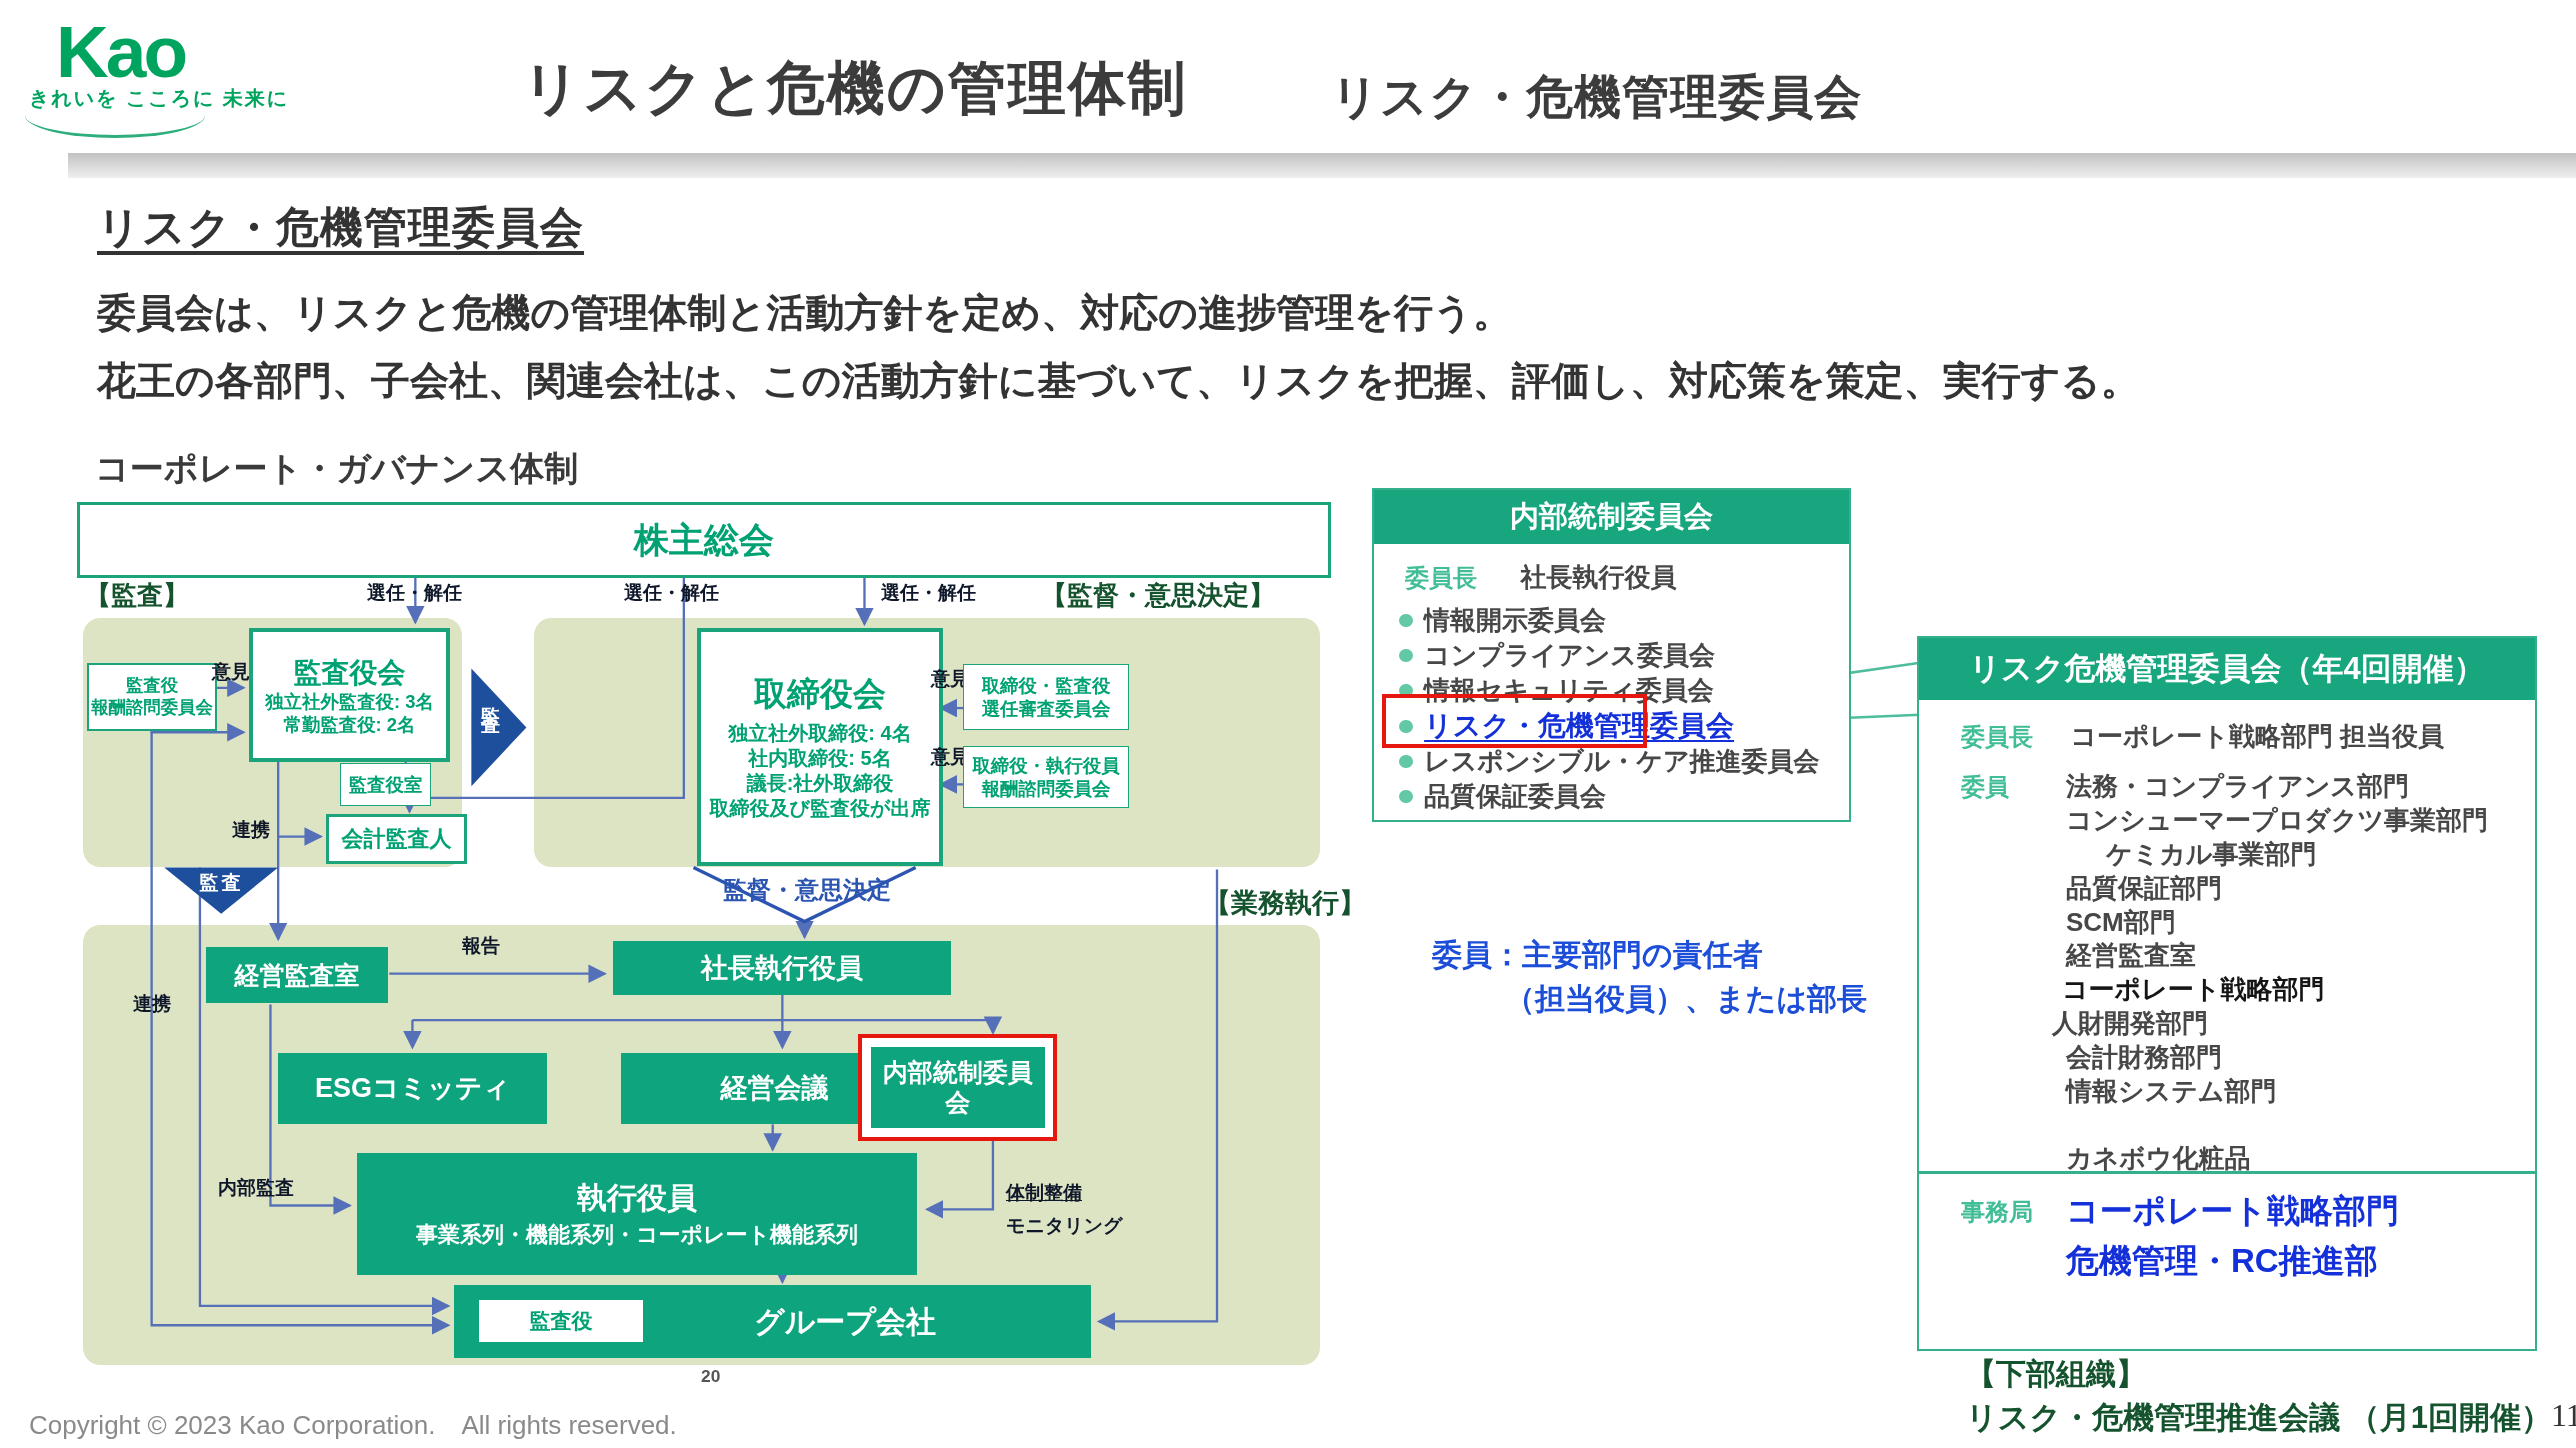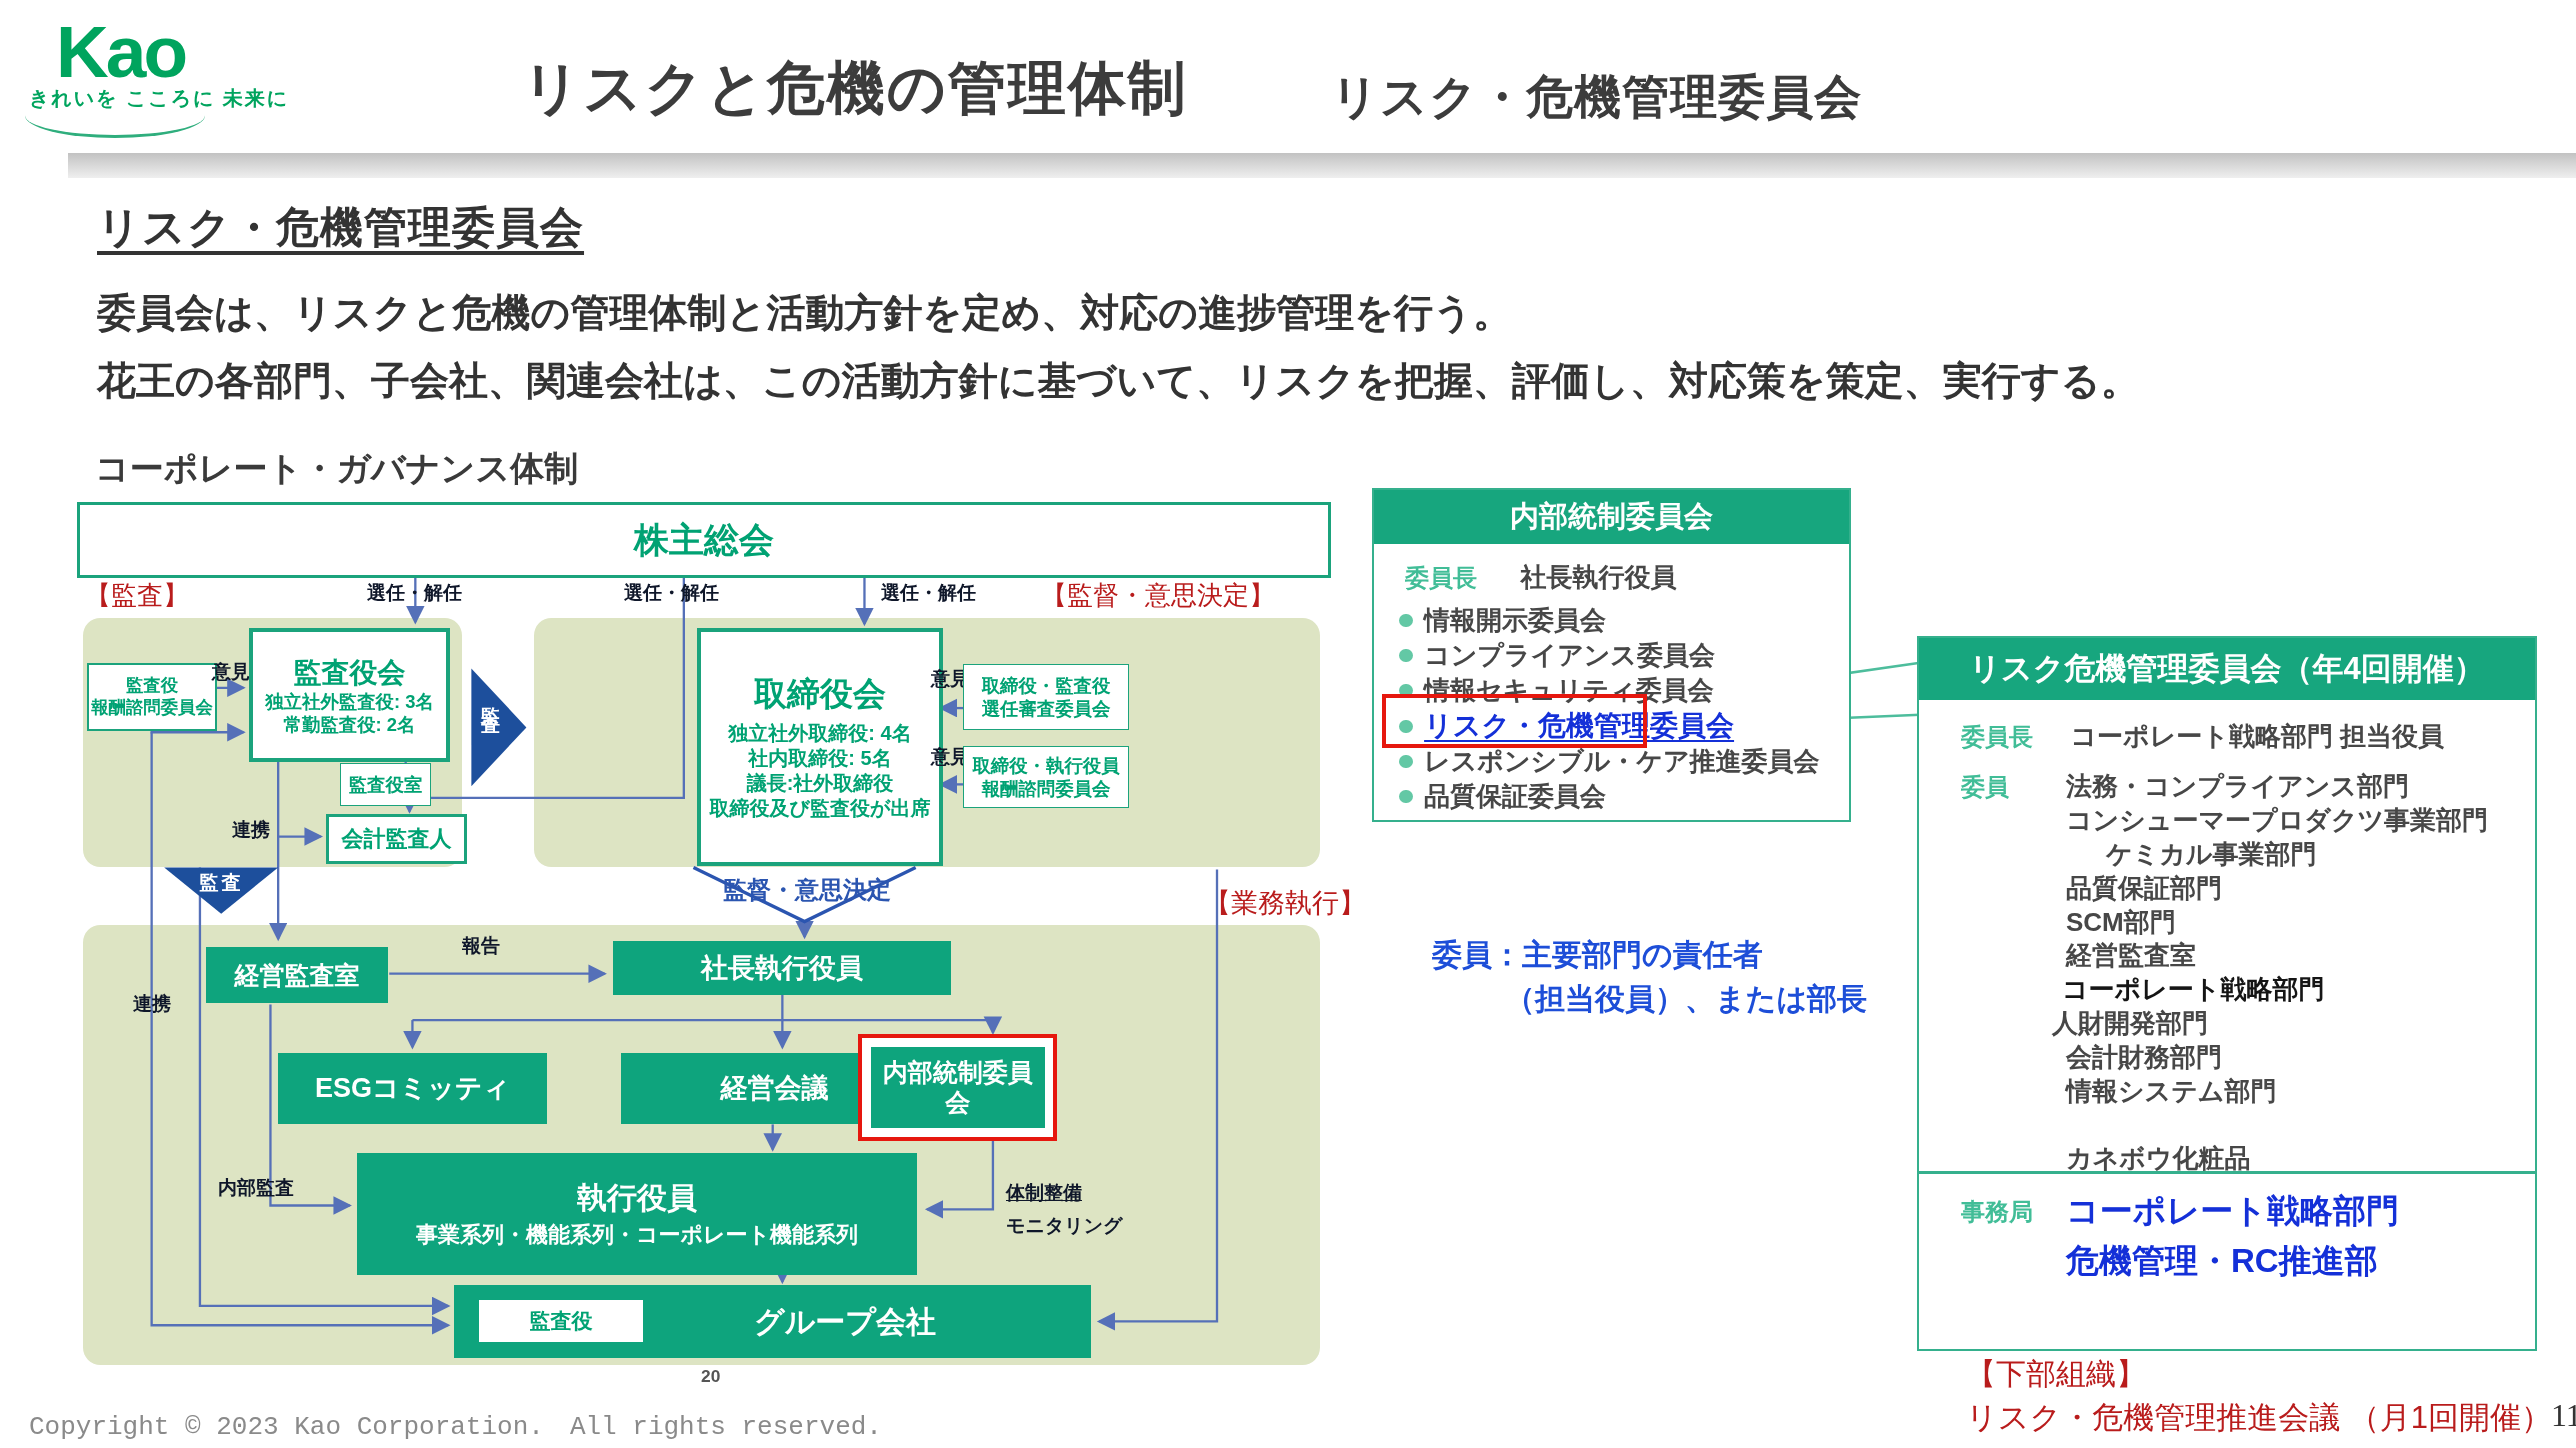--- a/index.html
+++ b/index.html
@@ -19,21 +19,21 @@
             text-decoration:underline;text-underline-offset:8.7px;letter-spacing:1px;}
   .body-l1{left:97px;top:286px;font-size:39px;font-weight:bold;color:#333;}
   .body-l2{left:97px;top:354px;font-size:39px;font-weight:bold;color:#333;}
   .chart-title{left:95px;top:446px;font-size:34px;font-weight:bold;color:#3a3a3a;}
   
   .olive{background:#dde4c3;border-radius:17.4px;}
   .gbox{background:#fff;border:3.9px solid #1ba37c;color:#00a273;font-weight:bold;
         display:flex;flex-direction:column;align-items:center;justify-content:center;text-align:center;line-height:1.25;}
   .fbox{background:#0ea47d;color:#fff;font-weight:bold;display:flex;flex-direction:column;
         align-items:center;justify-content:center;text-align:center;line-height:1.2;}
-  .blk{font-weight:normal;color:#b91c1c;}
+  .blk{font-weight:bold;color:#14532d;}
   .blbl{color:#0f172a;font-weight:bold;font-size:19px;}
   .gtxt{color:#00a273;font-weight:bold;}
   
   .panel{background:#fff;border:2.9px solid #35b08d;}
   .phead{background:#17a67e;color:#fff;font-weight:bold;display:flex;align-items:center;justify-content:center;}
   .glabel{color:#41bd97;font-weight:bold;font-size:24px;}
   .drow{font-weight:bold;color:#474747;font-size:26px;}
   .dot{display:inline-block;width:13.5px;height:13.5px;border-radius:50%;background:#63c8a5;margin-right:11.6px;vertical-align:1.9px;}
   .hl-link{color:#1430d8;text-decoration:underline;text-underline-offset:4.8px;}
   .redbox{border:4.8px solid #e6170e;}
@@ -239,17 +239,17 @@
     <div class="drow" style="position:absolute;left:147px;top:503px;">カネボウ化粧品</div>
     <div style="position:absolute;left:0;top:533px;width:100%;height:2.9px;background:#35b08d;"></div>
     <div class="glabel" style="position:absolute;left:42px;top:558px;">事務局</div>
     <div class="blue-strong" style="position:absolute;left:147px;top:551px;font-size:33px;">コーポレート戦略部門</div>
     <div class="blue-strong" style="position:absolute;left:147px;top:601px;font-size:33px;">危機管理・RC推進部</div>
   </div>
 
   <div class="abs z3 blk" style="left:1966px;top:1354px;font-size:30px;">【下部組織】</div>
   <div class="abs z3 blk" style="left:1966px;top:1397px;font-size:31px;">リスク・危機管理推進会議 （月1回開催）</div>
 
-  <div class="abs z3 footer" style="left:29px;top:1408px;font-family:Liberation Mono, monospace;">Copyright © 2023 Kao Corporation.　All rights reserved.</div>
+  <div class="abs z3 footer" style="left:29px;top:1408px;">Copyright © 2023 Kao Corporation.　All rights reserved.</div>
   <div class="abs z3 pageno" style="left:2507px;top:1397px;margin-left:44px;">11</div>
 
 </div>
 
 
 </body></html>

